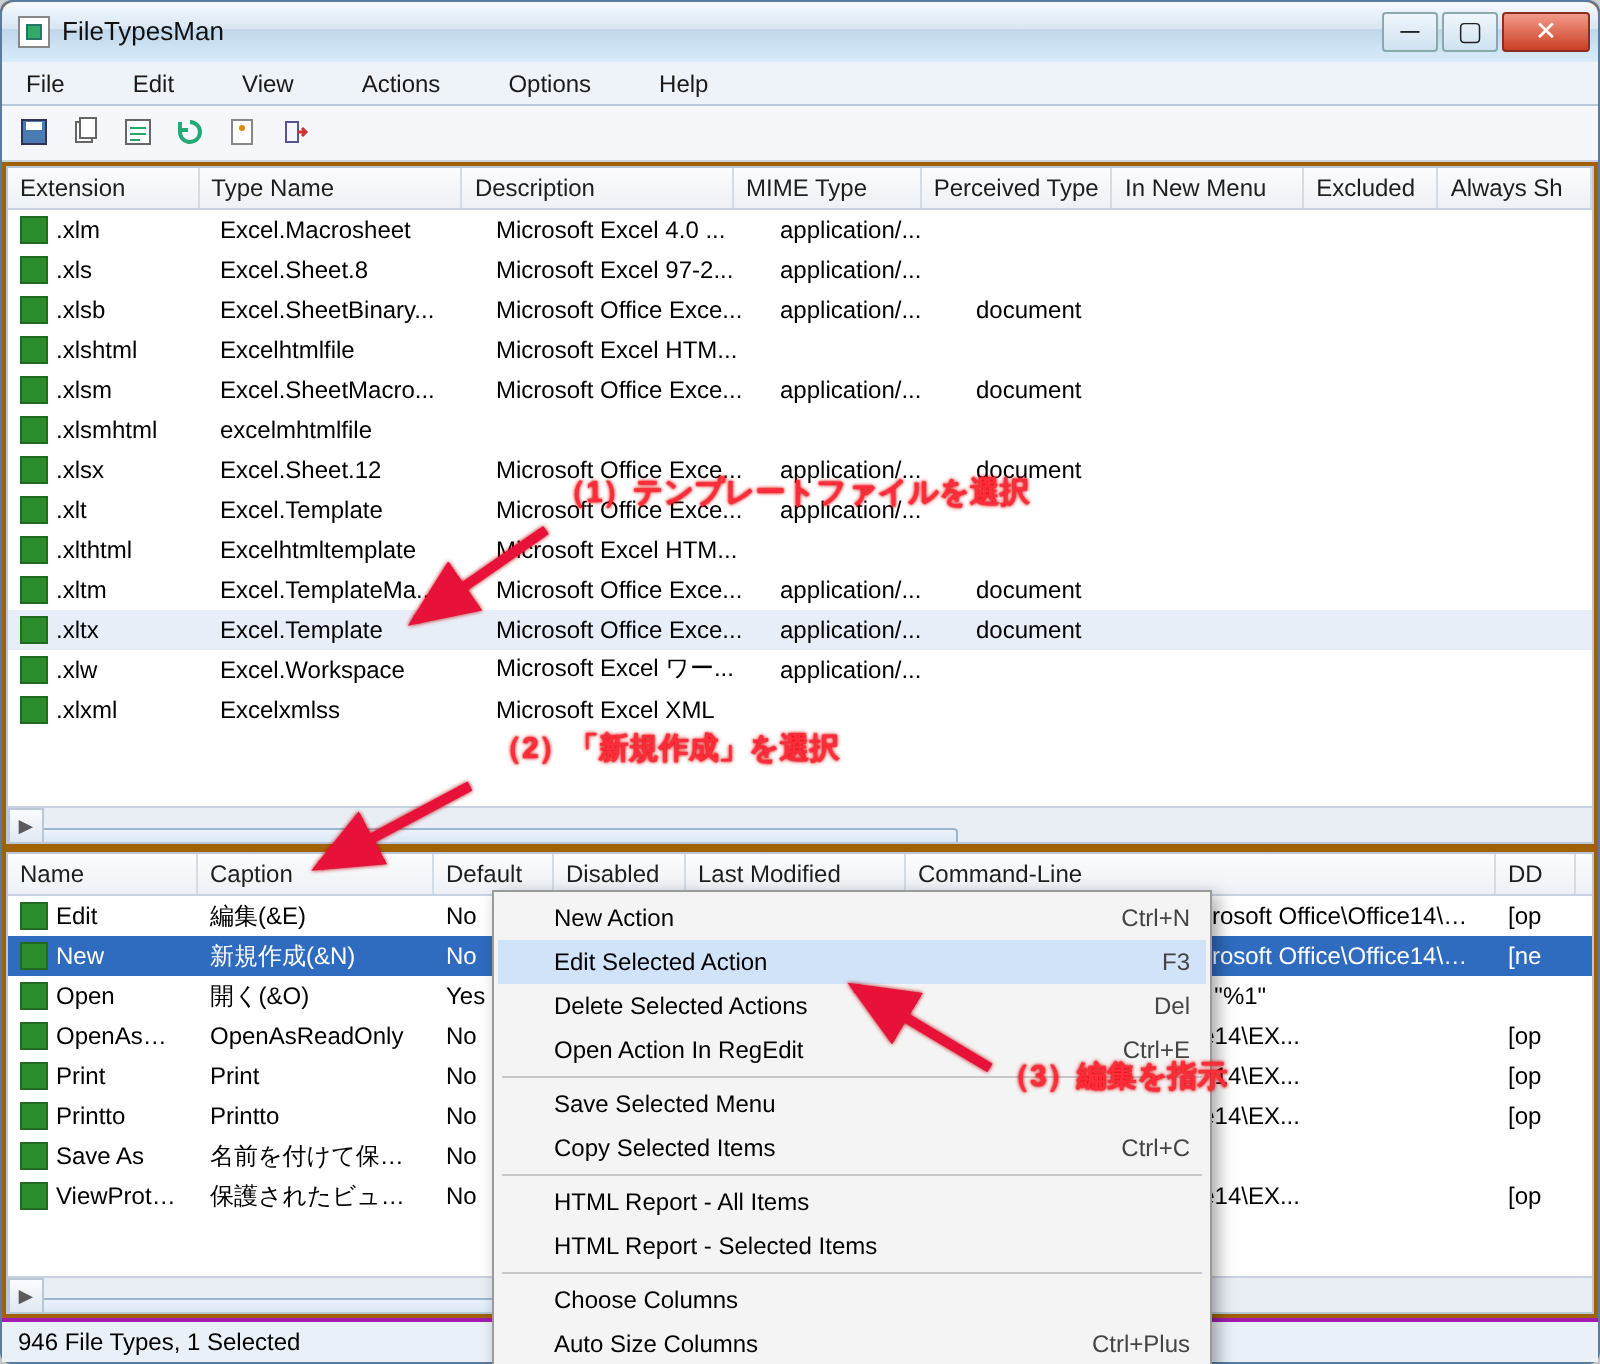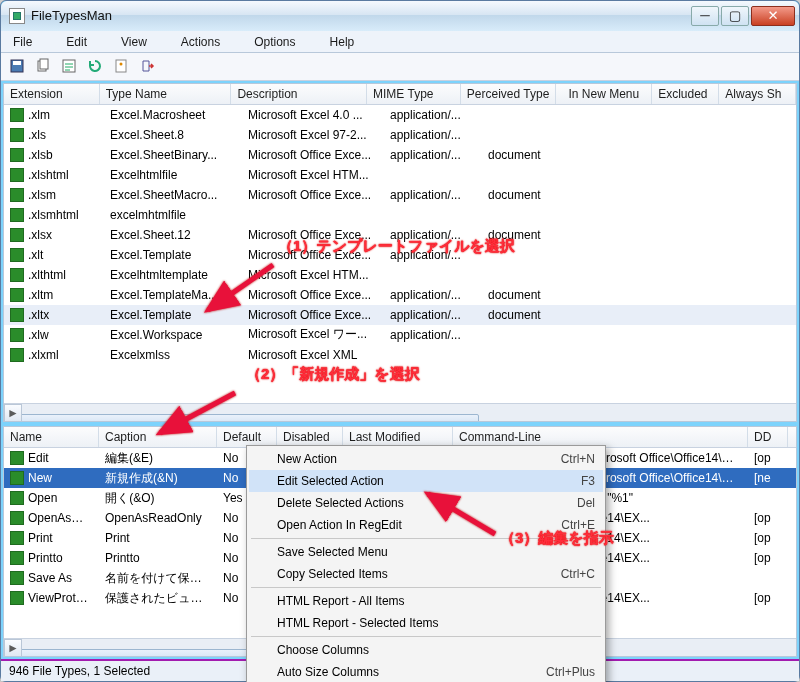--- a/index.html
+++ b/index.html
@@ -6,21 +6,21 @@
 html, body {
   width: 800px; height: 682px;
   font-family: "Segoe UI", Tahoma, sans-serif;
   font-size: 12px;
   background: #dcdcdc;
   overflow: hidden;
   color: #000;
 }
 .window {
   width: 800px; height: 682px;
-  background: #7dd3fc;
+  background: #a16207;
   border: 1px solid #5a7aa0;
   border-radius: 6px;
   display: flex; flex-direction: column;
   box-shadow: 0 2px 10px rgba(0,0,0,0.3);
 }
 
 .titlebar {
   display: flex; align-items: center;
   height: 30px;
   background: linear-gradient(#f5f9fe, #d8e6f3 45%, #c0d7ea 46%, #d8ecfa);
@@ -187,21 +187,21 @@
   z-index:100;
 }
 .arrow {
   position:absolute;
   pointer-events:none;
   z-index:100;
 }
 .arrow svg { filter:drop-shadow(0 0 1px #b00); }
 
 .top .c0{width:100px;} .top .c1{width:138px;} .top .c2{width:142px;}
-.top .c3{width:98px;} .top .c4{width:100px;} .top .c5{width:100px;text-align:center;}
+.top .c3{width:98px;} .top .c4{width:100px;} .top .c5{width:100px;}
 .top .c6{width:70px;} .top .c7{width:80px;}
 
 .bottom .c0{width:95px;} .bottom .c1{width:118px;} .bottom .c2{width:60px;}
 .bottom .c3{width:66px;} .bottom .c4{width:110px;} .bottom .c5{width:295px;}
 .bottom .c6{width:40px;}
 </style>
 </head>
 <body>
 
 <div class="window">

